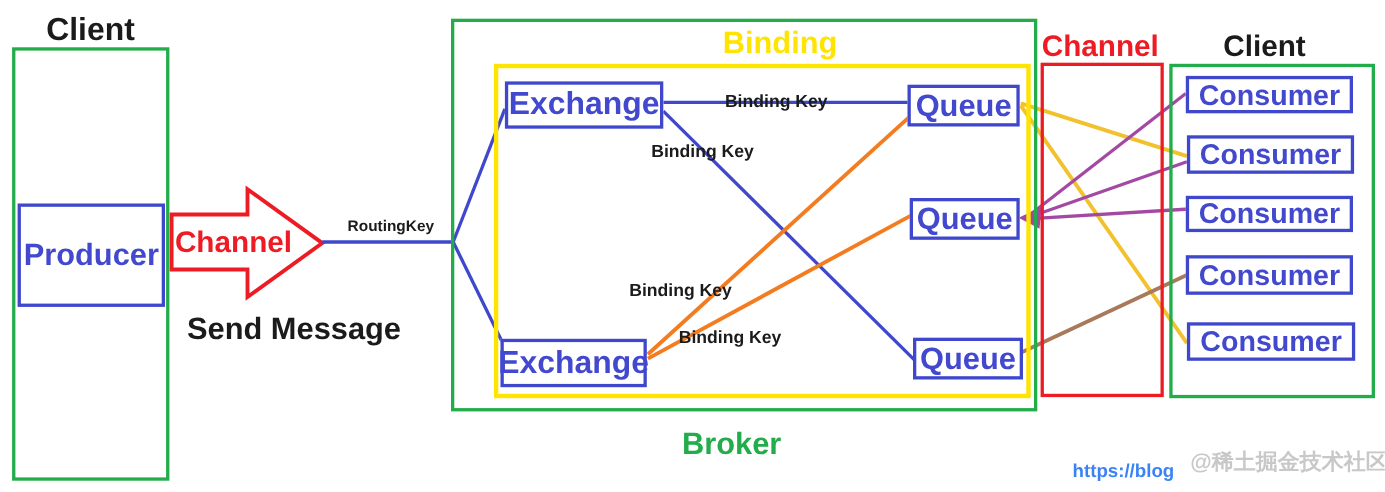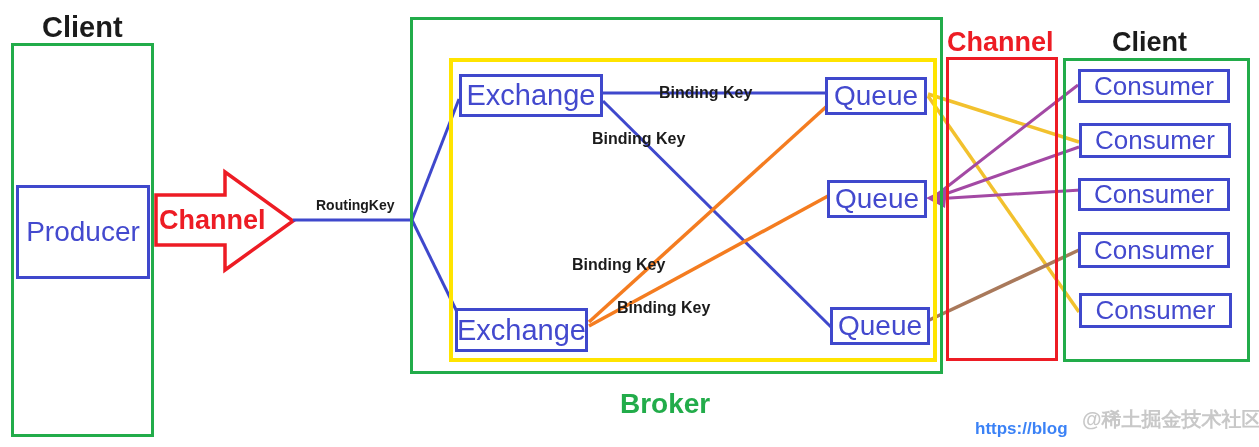--- a/index.html
+++ b/index.html
@@ -9,21 +9,21 @@
     width:1259px; height:447px;
     background:#ffffff;
     font-family:"Liberation Sans","DejaVu Sans",sans-serif;
     overflow:hidden;
   }
   .lines { position:absolute; left:0; top:0; width:1259px; height:447px; }
   .box {
     position:absolute;
     background:#ffffff;
     display:flex; align-items:center; justify-content:center;
-    font-weight:normal;
+    font-weight:bold;
   }
   .green-frame { border:3px solid #22AC4A; background:transparent; }
   .yellow-frame { border:4px solid #FFE400; background:transparent; }
   .red-frame { border:3px solid #ED1C24; background:transparent; }
   .node { border:3px solid #3F48CC; color:#4349CE; }
   .lbl { position:absolute; font-weight:bold; white-space:nowrap; line-height:1.1; }
   .black { color:#1b1b1b; }
   .red-text { color:#ED1C24; }
   .green-text { color:#22AC4A; }
   .yellow-text { color:#FFE400; }
@@ -57,22 +57,24 @@
 
     <line x1="925" y1="322" x2="1079" y2="250" stroke="#A9795B" stroke-width="3.5"></line>
   </svg>
 
   <div class="lbl black" style="left:42px; top:12px; font-size:29px;">Client</div>
   <div class="box green-frame" style="left:11px; top:43px; width:143px; height:394px;"></div>
   <div class="box node" style="left:16px; top:185px; width:134px; height:94px; font-size:28px;">Producer</div>
 
   <div class="lbl red-text" style="left:159px; top:206px; font-size:27px;">Channel</div>
   <div class="lbl black" style="left:316px; top:198px; font-size:14px;">RoutingKey</div>
+  <div class="lbl black" style="left:170px; top:284px; font-size:28px;">Send Message</div>
 
   <div class="box green-frame" style="left:410px; top:17px; width:533px; height:357px;"></div>
+  <div class="lbl yellow-text" style="left:657px; top:24px; font-size:28px;">Binding</div>
   <div class="box yellow-frame" style="left:449px; top:58px; width:488px; height:304px;"></div>
 
   <div class="box node" style="left:459px; top:74px; width:144px; height:43px; font-size:29px;">Exchange</div>
   <div class="box node" style="left:455px; top:308px; width:133px; height:44px; font-size:29px;">Exchange</div>
 
   <div class="box node" style="left:825px; top:77px; width:102px; height:38px; font-size:28px;">Queue</div>
   <div class="box node" style="left:827px; top:180px; width:100px; height:38px; font-size:28px;">Queue</div>
   <div class="box node" style="left:830px; top:307px; width:100px; height:38px; font-size:28px;">Queue</div>
 
   <div class="lbl black" style="left:659px; top:84px; font-size:16px;">Binding Key</div>

